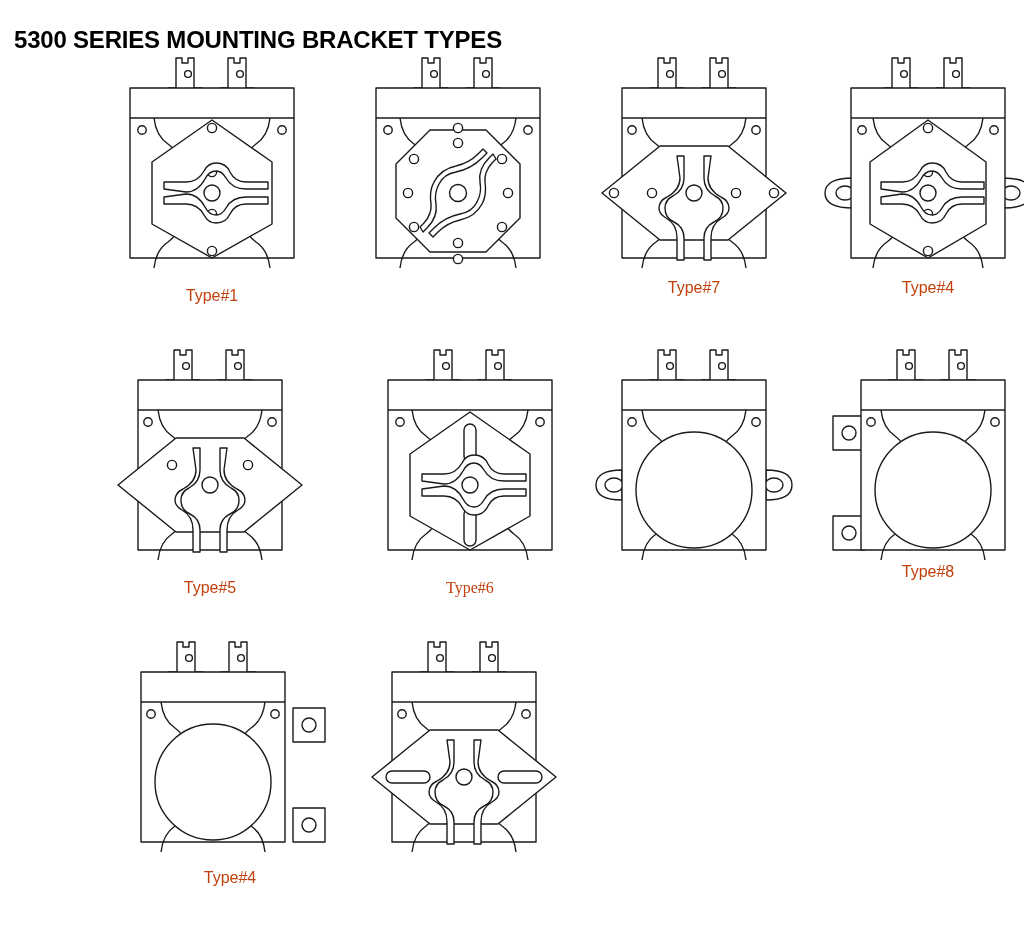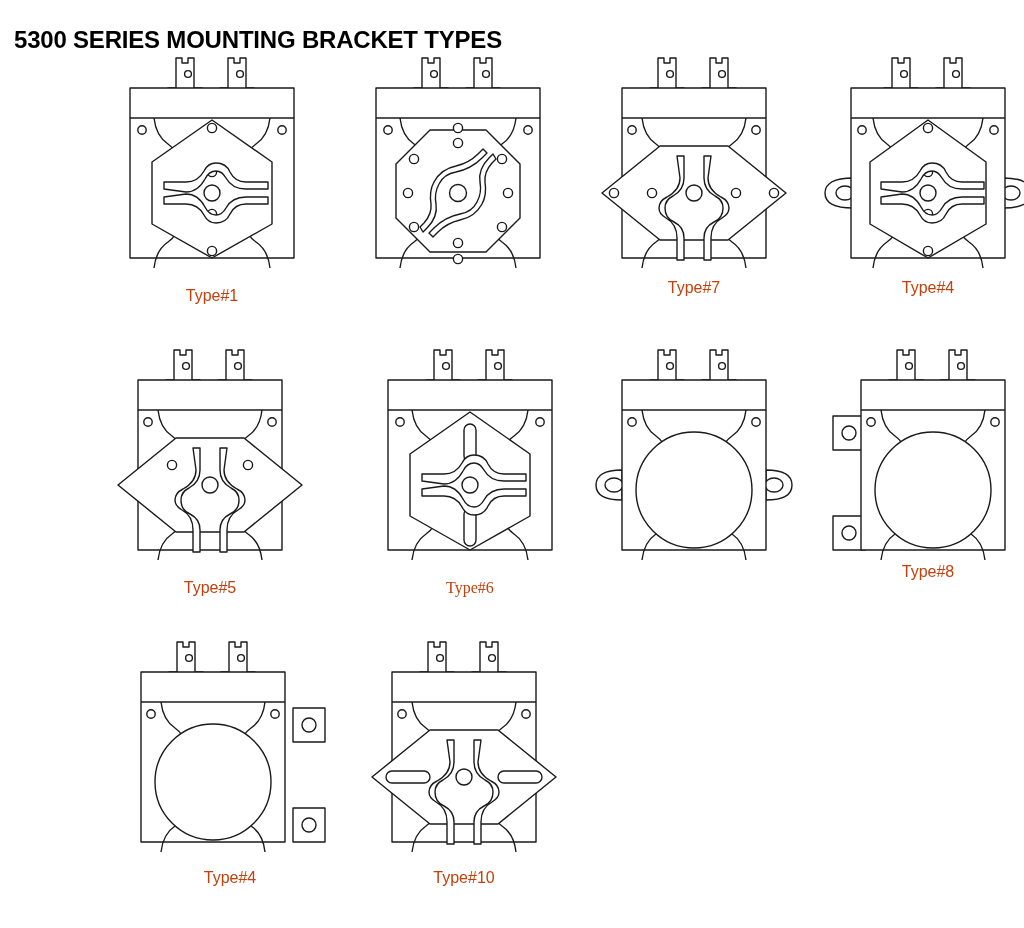--- a/index.html
+++ b/index.html
@@ -328,17 +328,16 @@
           <circle cx="38" cy="84" r="4.2"></circle>
           <circle cx="162" cy="84" r="4.2"></circle>
 
           <rect x="22" y="141" width="44" height="12" rx="6"></rect>
           <rect x="134" y="141" width="44" height="12" rx="6"></rect>
           <circle cx="100" cy="147" r="8"></circle>
           <path d="M83 110 h7 v22 q0 12 -11 18 q-8 4 -8 12 q0 10 9 14 q10 5 10 16 v22 h-7 v-22 q0 -14 -11 -20 q-7 -4 -7 -10 q0 -7 8 -11 q13 -7 13 -19 z"></path>
           <path d="M117 110 h-7 v22 q0 12 11 18 q8 4 8 12 q0 10 -9 14 q-10 5 -10 16 v22 h7 v-22 q0 -14 11 -20 q7 -4 7 -10 q0 -7 -8 -11 q-13 -7 -13 -19 z"></path>
         </g>
       </svg>
-      <div class="fig-label lbl-mid">Type#10</div>
     </div>
   </div>
 
 </div>
 
 </body></html>

